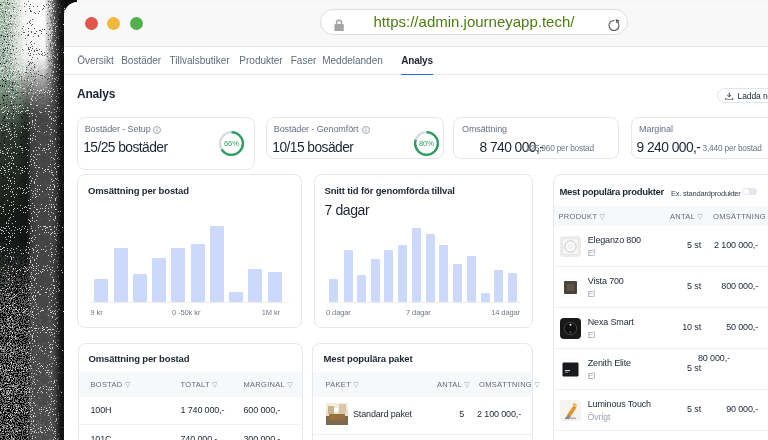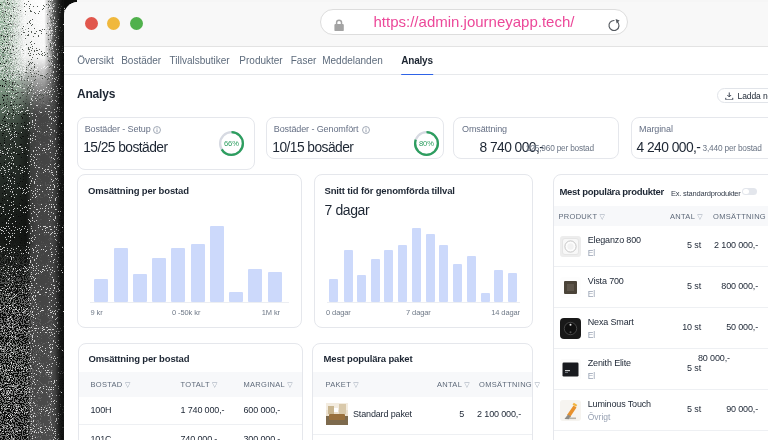--- a/index.html
+++ b/index.html
@@ -10,21 +10,21 @@
 
   
   #win { position:absolute; left:64px; top:2px; width:712px; height:446px;
     background:#fff; border-radius:14px 0 0 0; }
   #chrome { position:absolute; left:0; top:0; width:100%; height:45px;
     background:#f8f8f8; border-bottom:1px solid #e3e3e3; border-radius:14px 0 0 0; }
   .dot { position:absolute; top:15px; width:13px; height:13px; border-radius:50%; }
   #urlbar { position:absolute; left:256px; top:7px; width:308px; height:26px;
     background:#fff; border:1px solid #ddd; border-radius:13px; }
   #urltext { position:absolute; left:0; top:0; width:100%; height:24px; line-height:24px;
-    text-align:center; font-size:15px; color:#ec4899; }
+    text-align:center; font-size:15px; color:#4d7c0f; }
 
   
   #tabs { position:absolute; left:0; top:46px; width:100%; height:27px;
     background:#fff; border-bottom:1px solid #e7e9ec; }
   .tab { position:absolute; top:0; height:27px; line-height:26px; font-size:10px; color:#5d6b7c; transform:translateX(-50%); }
   .tab.active { color:#1b2430; font-weight:600; letter-spacing:-0.2px; border-bottom:1.5px solid #2e63e7; }
 
   
   .card { position:absolute; background:#fff; border:1px solid #e5e7ec; border-radius:8px; }
   .ctitle { color:#667085; font-size:9px; font-weight:500; letter-spacing:-0.1px; white-space:nowrap; }
@@ -270,21 +270,21 @@
         <text x="13.5" y="16.3" text-anchor="middle" font-size="7.6" font-weight="500" fill="#2d9e5f">80%</text>
       </svg>
     </div>
     <div class="card" style="left:389px; top:115px; width:165.6px; height:42px;">
       <span class="abs ctitle" style="left:8px; top:6.3px;">Omsättning</span>
       <span class="abs cvalue" style="left:5.5px; top:21.5px;padding-left:20px;">8 740 000,-</span>
       <span class="abs graysub" style="left:72px; top:25px;">225,960 per bostad</span>
     </div>
     <div class="card" style="left:566.6px; top:115px; width:166px; height:42px;">
       <span class="abs ctitle" style="left:7.5px; top:6.3px;">Marginal</span>
-      <span class="abs cvalue" style="left:5px; top:21.5px;">4 240 000,-</span>
+      <span class="abs cvalue" style="left:5px; top:21.5px;">9 240 000,-</span>
       <span class="abs graysub" style="left:71px; top:25px;">3,440 per bostad</span>
     </div>
 
     <div class="card" style="left:13px; top:172px; width:225px; height:154px;">
       <span class="abs" style="left:10px; top:9.5px; font-size:9.5px; letter-spacing:-0.15px; font-weight:600; color:#1d2633; white-space:nowrap;">Omsättning per bostad</span>
       <div class="bar" style="left:16.4px; width:14px; bottom:25px; height:23.4px;"></div>
       <div class="bar" style="left:35.7px; width:14px; bottom:25px; height:53.6px;"></div>
       <div class="bar" style="left:54.7px; width:14px; bottom:25px; height:27.8px;"></div>
       <div class="bar" style="left:74.1px; width:14px; bottom:25px; height:43.8px;"></div>
       <div class="bar" style="left:93.4px; width:14px; bottom:25px; height:53.6px;"></div>

